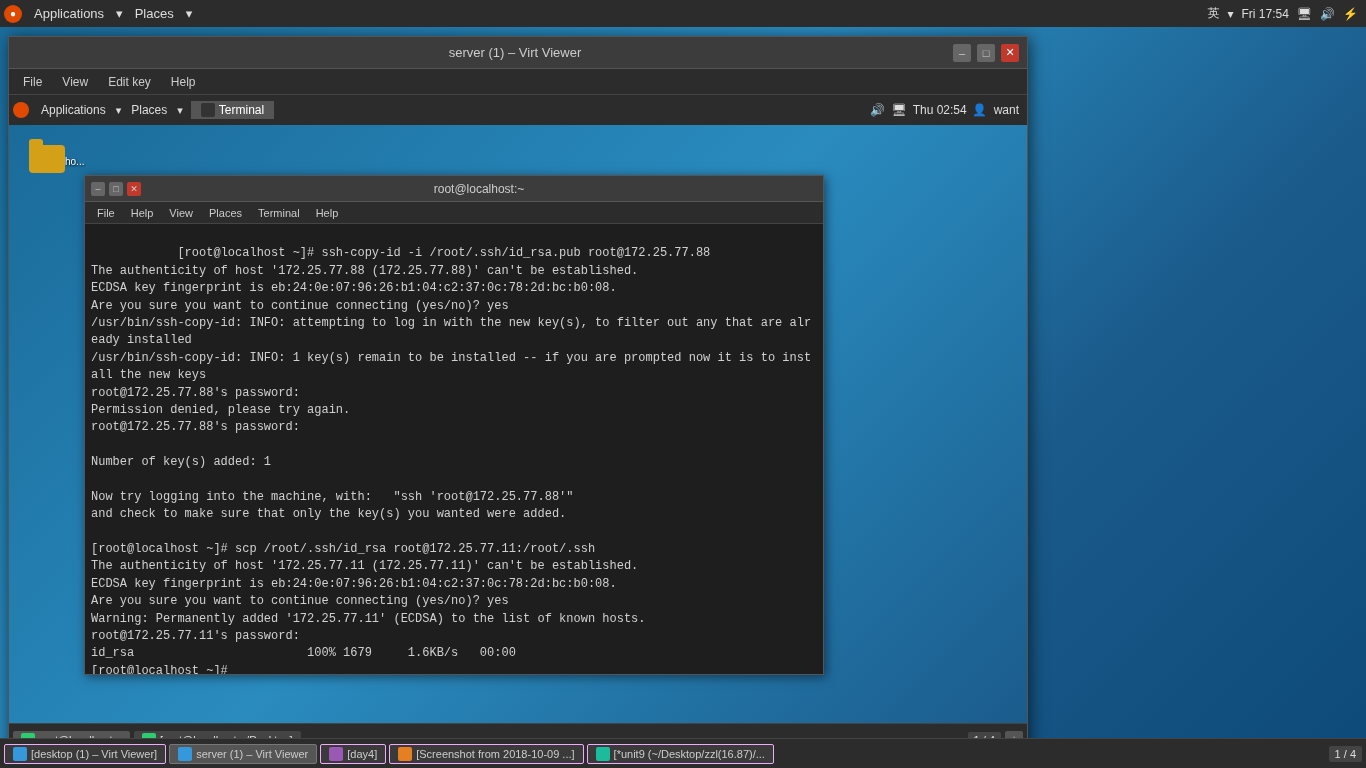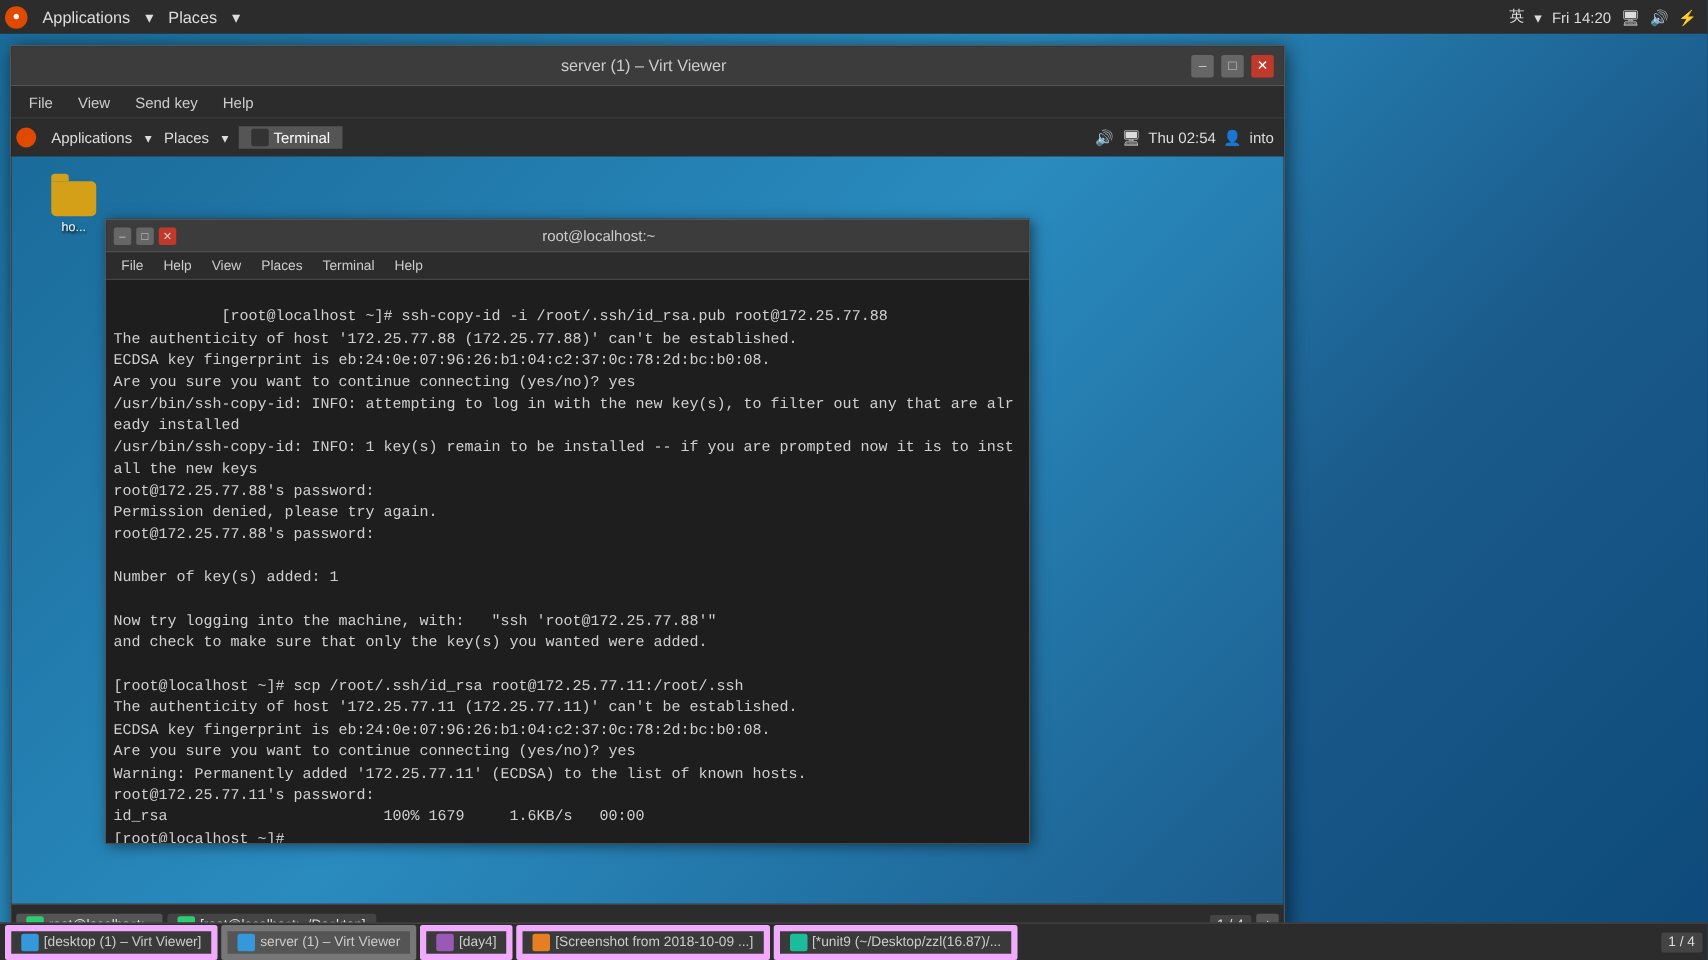--- a/index.html
+++ b/index.html
@@ -199,21 +199,21 @@
       bottom: 0;
       background: linear-gradient(135deg, #1a6b9a 0%, #2a8bbf 50%, #1a5a8a 100%);
     }
 
     
     .desktop-icon {
       position: absolute;
       top: 20px;
       left: 20px;
       display: flex;
-      flex-direction: column;
+      flex-direction: row;
       align-items: center;
       width: 60px;
       cursor: pointer;
     }
     .desktop-icon-img {
       width: 36px;
       height: 30px;
       position: relative;
     }
     .folder-icon {
@@ -393,21 +393,21 @@
       display: flex;
       align-items: center;
       gap: 4px;
       background: #3a3a3a;
       color: #ccc;
       font-size: 11px;
       padding: 2px 8px;
       border-radius: 2px;
       cursor: pointer;
       white-space: nowrap;
-      border: 5px solid #f0abfc;
+      border: 1px solid #f0abfc;
     }
     .host-bottom-task.active {
       background: #555;
       border-color: #777;
     }
     .host-bottom-task-icon {
       width: 14px;
       height: 14px;
       border-radius: 2px;
       display: inline-block;
@@ -441,21 +441,21 @@
         <span style="color:white;font-size:10px;">●</span>
       </div>
       <span class="host-menu-item">Applications</span>
       <span style="color:#ddd;font-size:13px;">▾</span>
       <span class="host-menu-item">Places</span>
       <span style="color:#ddd;font-size:13px;">▾</span>
     </div>
     <div class="host-taskbar-right">
       <span style="cursor:pointer;">英</span>
       <span style="color:#ddd;">▾</span>
-      <span>Fri 14:20</span>
+      <span>Fri 17:54</span>
       <span style="cursor:pointer;">🖥</span>
       <span style="cursor:pointer;">🔊</span>
       <span style="cursor:pointer;">⚡</span>
     </div>
   </div>
 
   <div class="virt-window">
 
     <div class="virt-titlebar">
       <span style="width:60px;"></span>
@@ -463,21 +463,21 @@
       <div class="virt-wm-buttons">
         <div class="wm-btn wm-btn-min">–</div>
         <div class="wm-btn wm-btn-max">□</div>
         <div class="wm-btn wm-btn-close">✕</div>
       </div>
     </div>
 
     <div class="virt-menubar">
       <span class="virt-menu-item">File</span>
       <span class="virt-menu-item">View</span>
-      <span class="virt-menu-item">Send key</span>
+      <span class="virt-menu-item">Edit key</span>
       <span class="virt-menu-item">Help</span>
     </div>
 
     <div class="vm-screen">
 
       <div class="guest-taskbar">
         <div class="guest-taskbar-left">
           <div class="guest-app-icon"></div>
           <span class="guest-menu-item">Applications</span>
           <span style="color:#ddd;font-size:11px;">▾</span>
@@ -488,21 +488,21 @@
           <div class="guest-terminal-tab">
             <span style="width:14px;height:14px;background:#333;border-radius:2px;display:inline-block;"></span>
             <span>Terminal</span>
           </div>
         </div>
         <div class="guest-taskbar-right">
           <span style="cursor:pointer;">🔊</span>
           <span style="cursor:pointer;">🖥</span>
           <span>Thu 02:54</span>
           <span>👤</span>
-          <span style="cursor:pointer;">into</span>
+          <span style="cursor:pointer;">want</span>
         </div>
       </div>
 
       <div class="guest-desktop">
 
         <div class="desktop-icon">
           <div class="desktop-icon-img">
             <div class="folder-icon"></div>
           </div>
           <span class="desktop-icon-label">ho...</span>

